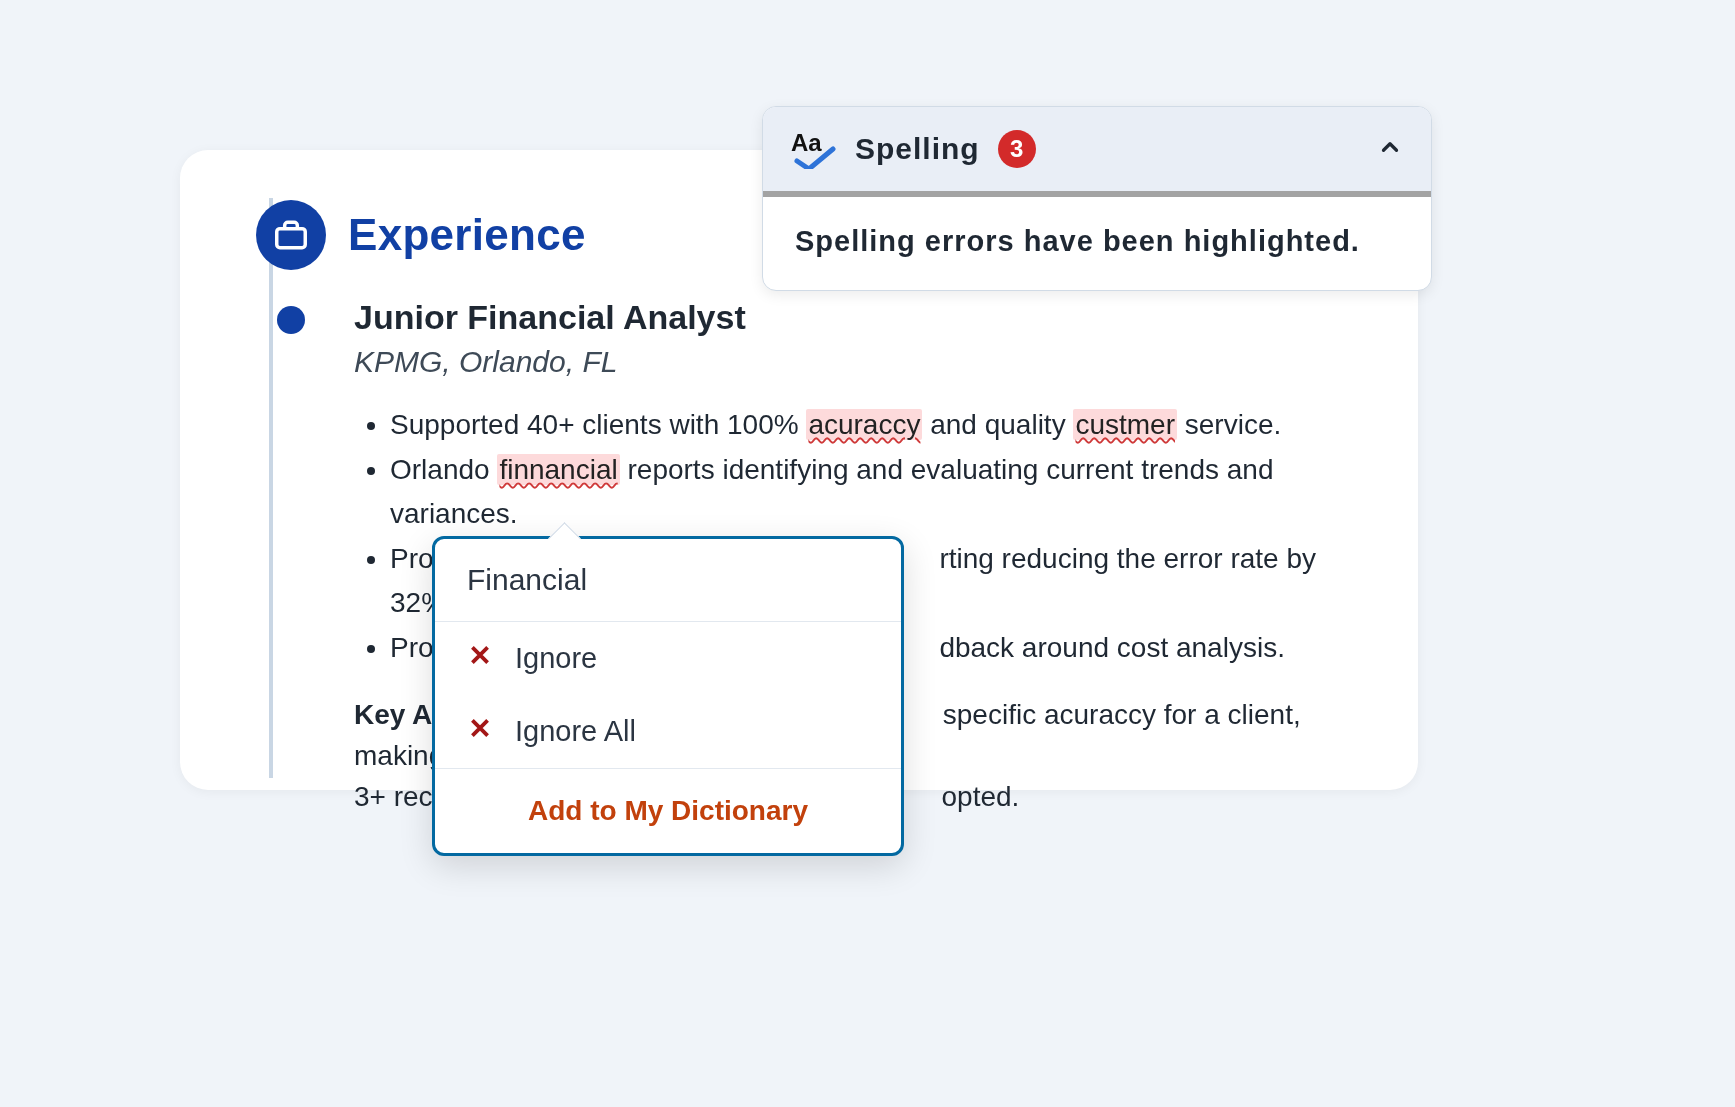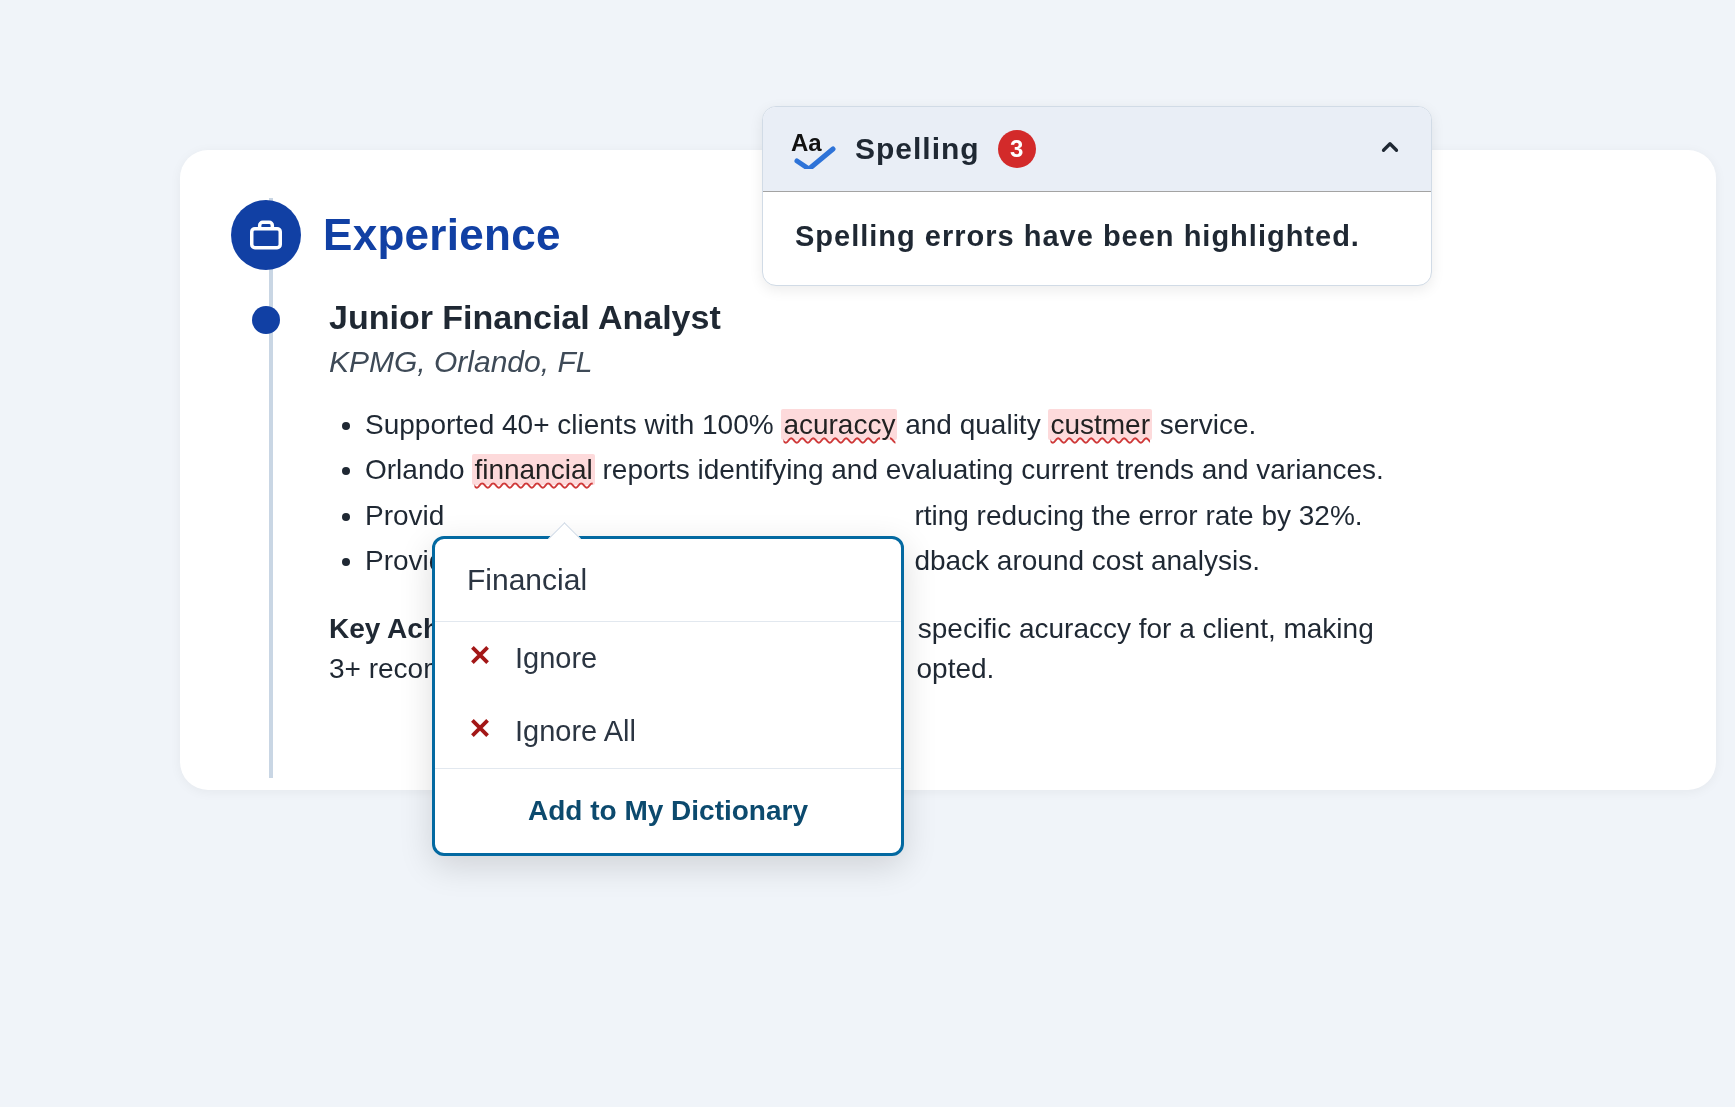--- a/index.html
+++ b/index.html
@@ -9,26 +9,26 @@
     width: 1735px;
     height: 1107px;
     position: relative;
     overflow: hidden;
   }
 
   .document-card {
     position: absolute;
     left: 180px;
     top: 150px;
-    width: 1536px;
+    width: 1238px;
     height: 640px;
     background: #ffffff;
     border-radius: 28px;
     box-shadow: 0 2px 12px rgba(0,0,0,0.05);
-    padding: 50px 50px 50px 51px;
+    padding: 50px 50px 50px 76px;
   }
 
   .timeline {
     position: absolute;
     left: 89px;
     top: 48px;
     width: 4px;
     height: 580px;
     background: #c9d6e4;
   }
@@ -130,21 +130,21 @@
     box-shadow: 0 4px 14px rgba(0,0,0,0.08);
     overflow: hidden;
     z-index: 5;
   }
   .spell-head {
     background: #e9eef6;
     padding: 22px 28px;
     display: flex;
     align-items: center;
     justify-content: space-between;
-    border-bottom: 1px solid #a3a3a3;
+    border-bottom: 6px solid #a3a3a3;
   }
   .spell-head-left {
     display: flex;
     align-items: center;
     gap: 18px;
   }
   .spell-icon-wrap {
     position: relative;
     width: 46px;
     height: 40px;
@@ -218,21 +218,21 @@
     font-weight: 500;
   }
   .suggest-item:last-of-type { padding-bottom: 24px; }
   .x-icon svg { width: 26px; height: 26px; stroke: #a31717; stroke-width: 3.5; }
   .divider { height: 1px; background: #e2e8ef; }
   .add-dict {
     text-align: center;
     padding: 26px;
     font-size: 28px;
     font-weight: 700;
-    color: #0c4a6e;
+    color: #c2410c;
     cursor: pointer;
   }
 </style>
 </head>
 <body>
 
 <div class="document-card">
   <div class="timeline"></div>
 
   <div class="section-head">

